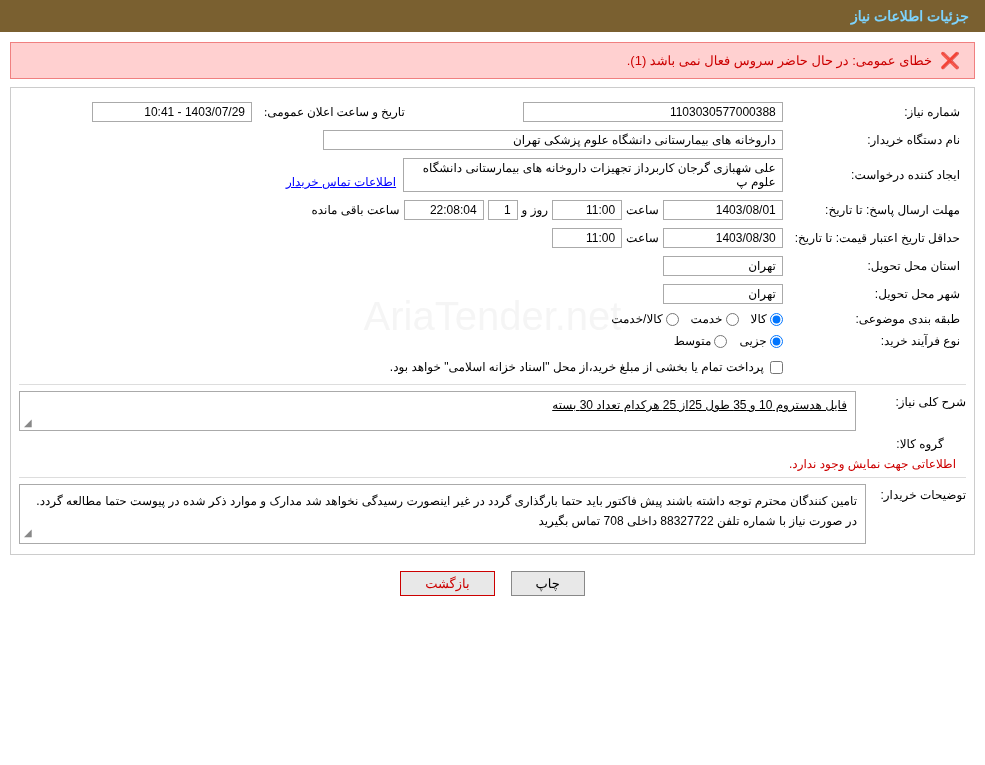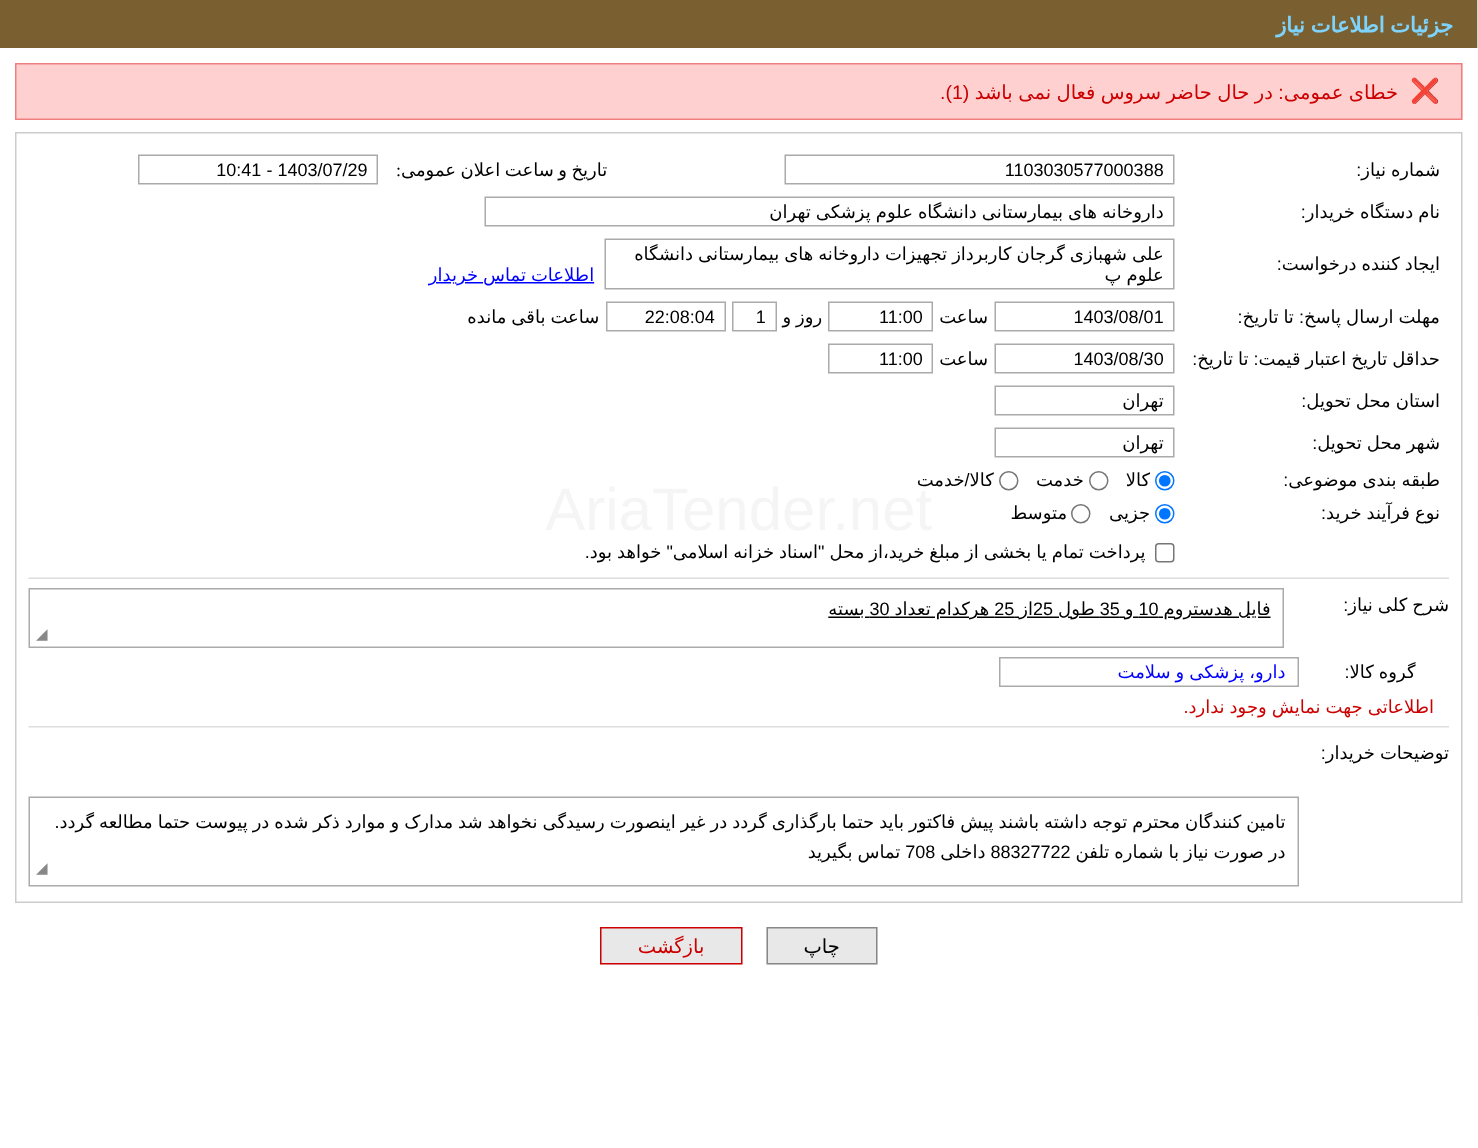--- a/index.html
+++ b/index.html
@@ -325,31 +325,28 @@
         <div class="description-box">
           <span>فایل هدستروم 10 و 35 طول 25از 25 هرکدام تعداد 30 بسته</span>
           <span class="desc-arrow">◢</span>
         </div>
       </div>
     </div>
 
 
     <div class="group-kala-row">
       <div class="group-kala-label">گروه کالا:</div>
-      <div class="group-kala-value">
-        <span style="color:#00f;">دارو، پزشکی و سلامت</span>
-      </div>
     </div>
 
     <div class="no-info-text" style="padding-right:10px;">اطلاعاتی جهت نمایش وجود ندارد.</div>
 
     <hr class="separator">
     <div class="tozi-row">
       <div class="tozi-label">توضیحات خریدار:</div>
-      <div style="flex:1;position:relative;margin-top:40px;">
+      <div style="flex:1;position:relative;">
         <div class="tozi-box">
           <span>تامین کنندگان محترم توجه داشته باشند پیش فاکتور باید حتما بارگذاری گردد در غیر اینصورت رسیدگی نخواهد شد مدارک و موارد ذکر شده در پیوست حتما مطالعه گردد. در صورت نیاز با شماره تلفن 88327722 داخلی 708 تماس بگیرید</span>
           <span class="desc-arrow">◢</span>
         </div>
       </div>
     </div>
 
   </div>
 
   <div class="button-row">

